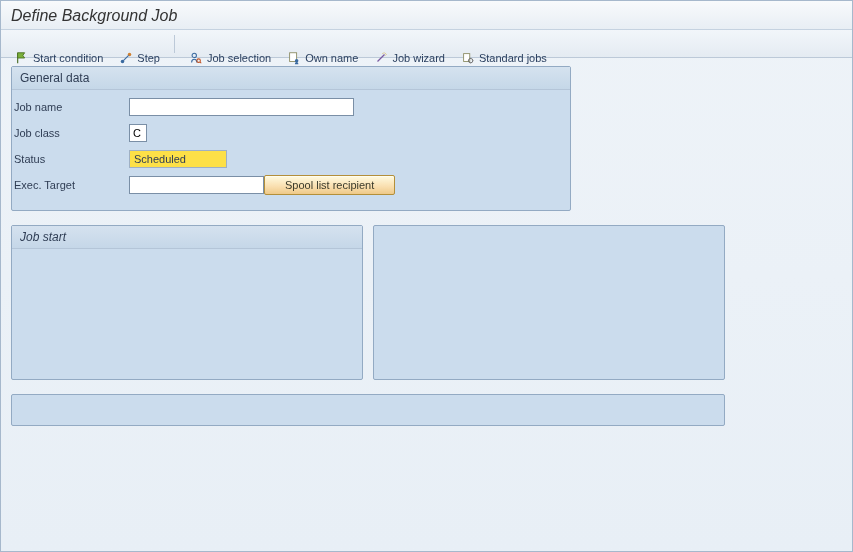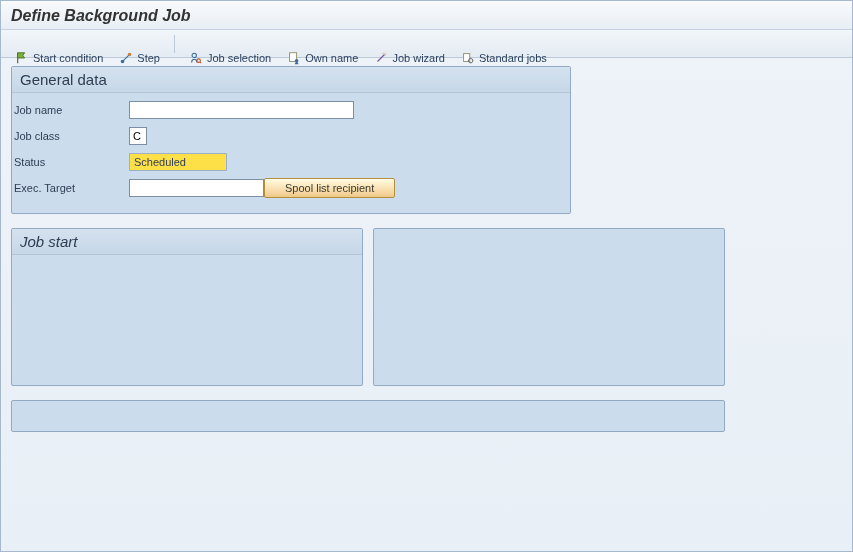--- a/index.html
+++ b/index.html
@@ -15,21 +15,21 @@
       width: 100%;
       height: 100%;
       background: linear-gradient(to bottom, #eef3f8 0%, #e8eff6 100%);
       border: 1px solid #a6b8cc;
     }
     .title-bar {
       background: linear-gradient(to bottom, #f8fafc 0%, #e8eef4 100%);
       border-bottom: 1px solid #c5d2e0;
       padding: 6px 16px 4px 10px;
       font-size: 16px;
-      font-weight: bold;
+      font-weight: normal;
       font-style: italic;
       color: #333;
     }
     .toolbar {
       background: linear-gradient(to bottom, #f2f6fa 0%, #e4ebf2 100%);
       border-bottom: 1px solid #bcc9d8;
       padding: 4px 8px;
       display: flex;
       align-items: center;
       gap: 4px;
@@ -56,21 +56,21 @@
     }
     .groupbox {
       background: #cbdced;
       border: 1px solid #93aac3;
       border-radius: 2px;
       margin-bottom: 14px;
       position: relative;
     }
     .groupbox-title {
       color: #2f3d54;
-      font-size: 15px;
+      font-size: 12px;
       padding: 4px 8px 4px 8px;
       border-bottom: 1px solid #b4c5d8;
       background: linear-gradient(to bottom, #d5e2ef 0%, #c5d7e8 100%);
     }
     .groupbox-body {
       padding: 6px 8px 10px 2px;
     }
     .form-row {
       display: flex;
       align-items: center;

